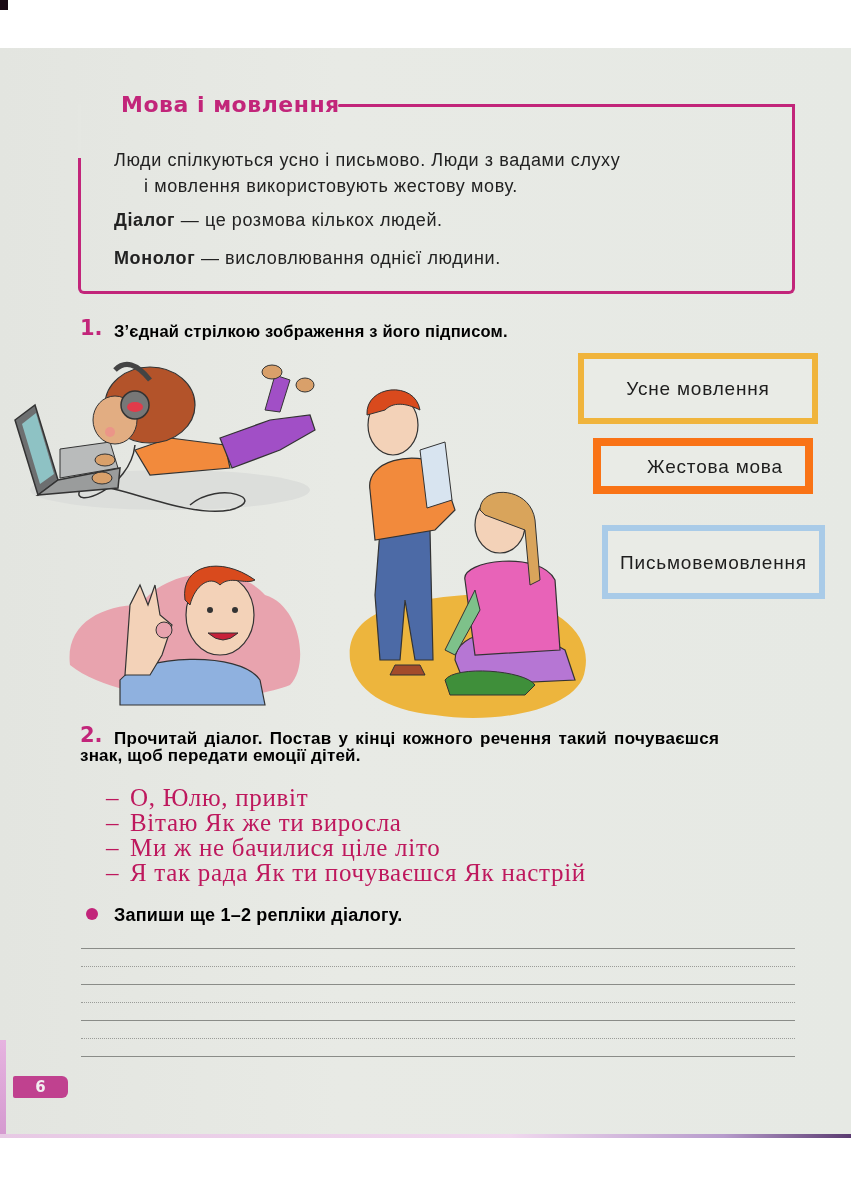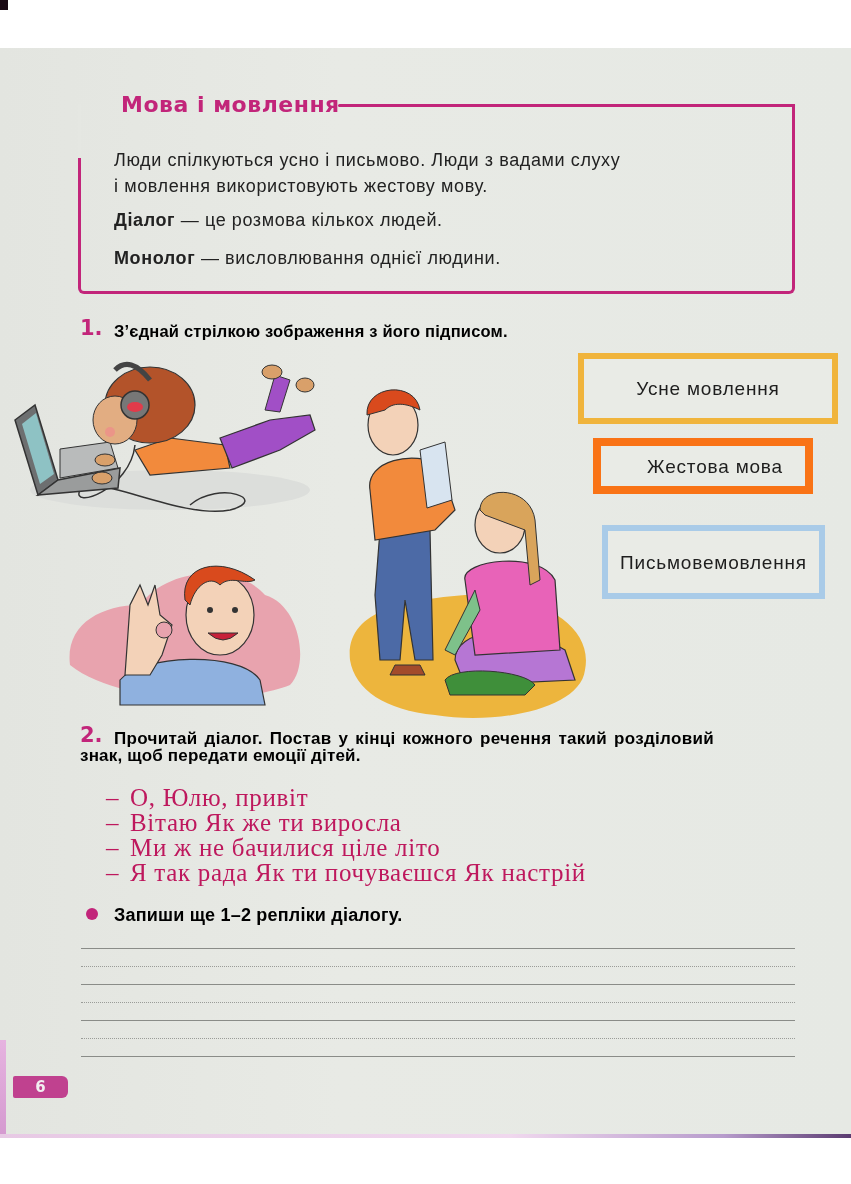--- a/index.html
+++ b/index.html
@@ -96,21 +96,21 @@
 <div class="page"></div>
 <div class="page-edge-left"></div>
 
 <div class="section-title">Мова і мовлення</div>
 <div class="info-box"></div>
 <div class="info-box-topline"></div>
 <div class="info-box-rightline"></div>
 <div class="info-box-leftcut"></div>
 
 <div class="info-text" style="top:147px;">Люди спілкуються усно і письмово. Люди з вадами слуху</div>
-<div class="info-text" style="top:173px;">і мовлення використовують жестову мову.</div>
+<div class="info-text" style="top:173px;margin-left:30px;">і мовлення використовують жестову мову.</div>
 <div class="info-text" style="top:207px;"><b>Діалог</b><span> — це розмова кількох людей.</span></div>
 <div class="info-text" style="top:245px;"><b>Монолог</b><span> — висловлювання однієї людини.</span></div>
 
 <div class="task-num" style="left:80px; top:316px;">1.</div>
 <div class="task-text" style="left:114px; top:319px;">З’єднай стрілкою зображення з його підписом.</div>
 
 <svg class="illus" style="left:10px; top:350px;" width="320" height="175" viewBox="0 0 320 175">
   <ellipse cx="160" cy="140" rx="140" ry="20" fill="#dcdedb"></ellipse>
 
   <path d="M125 95 C120 140, 60 160, 70 140 C80 120, 170 170, 220 160 C260 150, 210 130, 180 155" stroke="#333" stroke-width="1.5" fill="none"></path>
@@ -164,33 +164,33 @@
   <path d="M50 285 L75 285 L80 295 L45 295 Z" fill="#a34b2b" stroke="#333"></path>
 
   <path d="M110 280 C110 250, 170 240, 220 270 L230 300 L120 305 Z" fill="#b676d4" stroke="#333" stroke-width="1.2"></path>
   <path d="M120 200 C115 180, 195 170, 210 200 L215 270 L130 275 Z" fill="#e863b8" stroke="#333" stroke-width="1.2"></path>
   <path d="M130 210 L100 270 L110 275 L135 230 Z" fill="#7ec18a" stroke="#333"></path>
   <path d="M100 300 C110 285, 180 290, 190 305 L180 315 L105 315 Z" fill="#3f8f3a" stroke="#333"></path>
   <ellipse cx="155" cy="145" rx="25" ry="28" fill="#f3d2b8" stroke="#333" stroke-width="1.2"></ellipse>
   <path d="M135 130 C135 105, 185 105, 190 140 L195 200 L185 205 L180 150 L140 135 Z" fill="#d9a45b" stroke="#333" stroke-width="1"></path>
 </svg>
 
-<div class="caption-box" style="left:578px; top:353px; width:260px; height:71px; border:6px solid #f0b43c;">
+<div class="caption-box" style="left:578px; top:353px; width:240px; height:71px; border:6px solid #f0b43c;">
   <span>Усне мовлення</span>
 </div>
 <div class="caption-box" style="left:593px; top:438px; width:220px; height:56px; border:8px solid #f97316;padding-left:24px;">
   <span>Жестова мова</span>
 </div>
 <div class="caption-box" style="left:602px; top:525px; width:223px; height:74px; border:6px solid #a9cbe8; flex-direction:row;">
   <span>Письмове</span>
   <span>мовлення</span>
 </div>
 
 <div class="task-num" style="left:80px; top:723px;">2.</div>
-<div class="task-text" style="left:114px; top:727px; font-size:17px; letter-spacing:0.3px; word-spacing:2px;">Прочитай діалог. Постав у кінці кожного речення такий розділовий</div>
+<div class="task-text" style="left:114px; top:727px; font-size:17px; letter-spacing:0.3px; word-spacing:2px;">Прочитай діалог. Постав у кінці кожного речення такий почуваєшся</div>
 <div class="task-text" style="left:80px; top:744px; font-size:17px;">знак, щоб передати емоції дітей.</div>
 
 <div class="dialog-line" style="top:784px;"><span class="dash">–</span><span>О, Юлю, привіт</span></div>
 <div class="dialog-line" style="top:809px;"><span class="dash">–</span><span>Вітаю Як же ти виросла</span></div>
 <div class="dialog-line" style="top:834px;"><span class="dash">–</span><span>Ми ж не бачилися ціле літо</span></div>
 <div class="dialog-line" style="top:859px;"><span class="dash">–</span><span>Я так рада Як ти почуваєшся Як настрій</span></div>
 
 <div class="bullet"></div>
 <div class="task-text" style="left:114px; top:903px; font-size:18px;">Запиши ще 1–2 репліки діалогу.</div>
 

